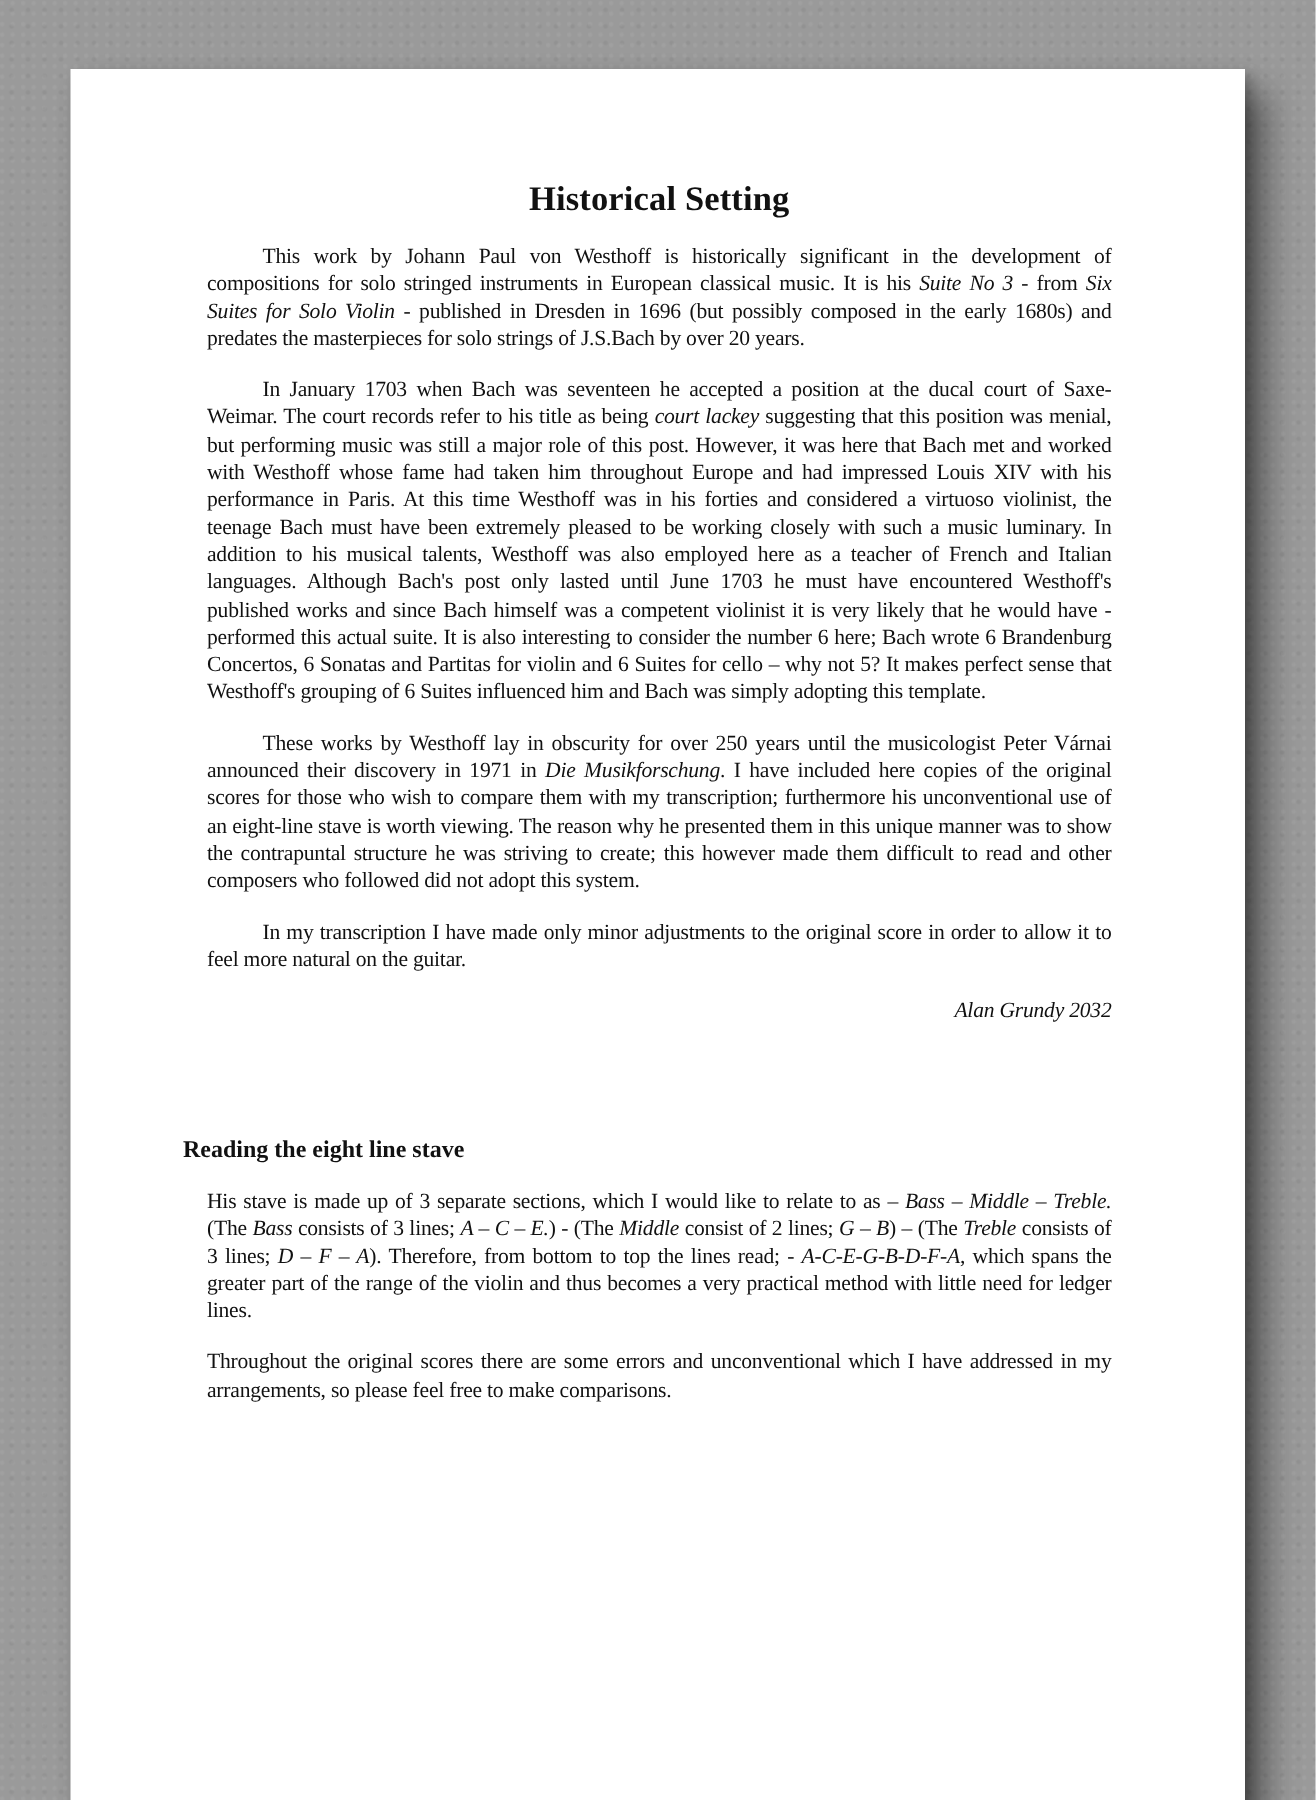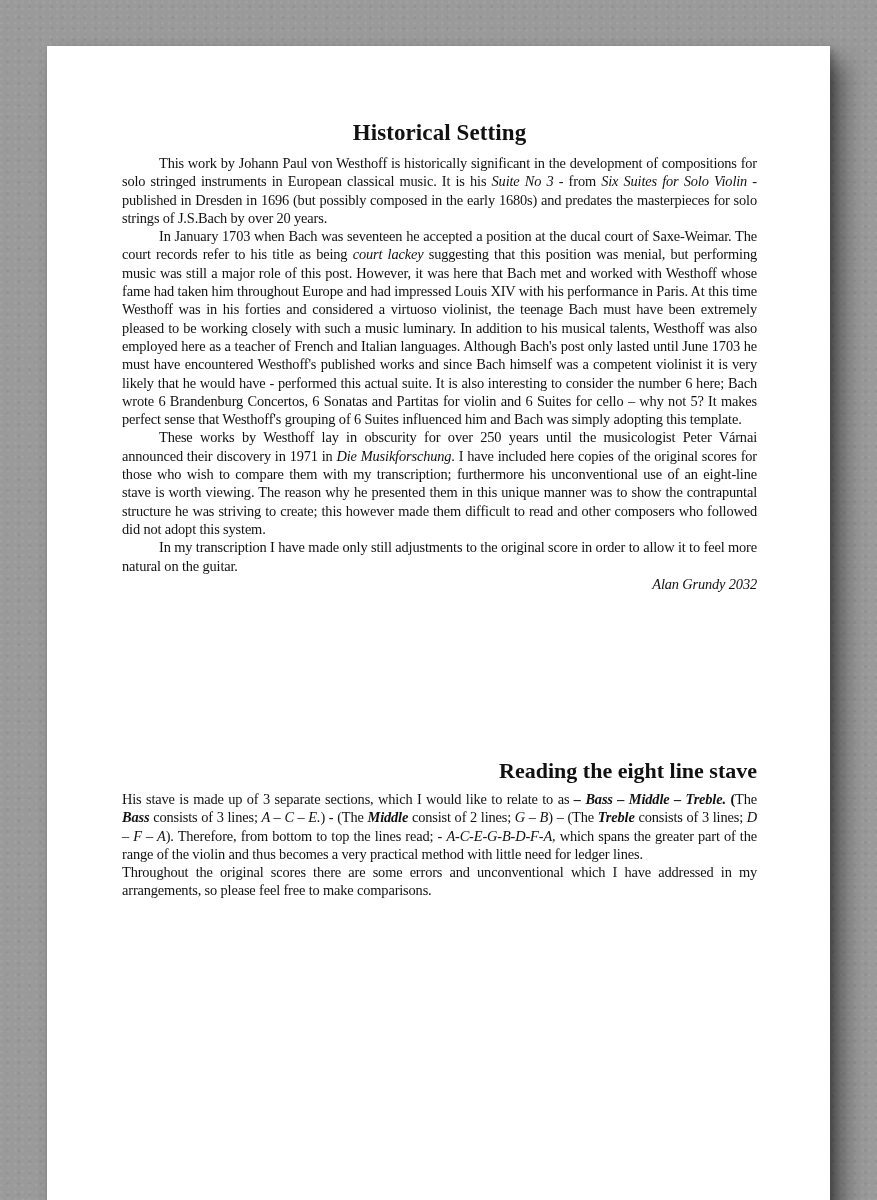--- a/index.html
+++ b/index.html
@@ -25,42 +25,42 @@
   .sec1 { top: 74px; }
   .sec2 { top: 712px; }
   h1.main-title {
     margin: 0 0 8px 0; text-align: center;
     font-family: "Liberation Serif", serif; font-weight: bold;
     font-size: 23px; letter-spacing: 0.1px; color: #111;
   }
   h2.sub-title {
     margin: 0 0 6px 0;
     font-family: "Liberation Serif", serif; font-weight: bold;
-    font-size: 22px; color: #111; text-align: right;
+    font-size: 16px; color: #111;
   }
   p {
-    margin: 0; font-size: 14.4px; line-height: 18.3px; text-align: justify;
+    margin: 16px; font-size: 14.4px; line-height: 18.3px; text-align: justify;
     letter-spacing: -0.15px;
     font-family: "Liberation Serif", serif;
   }
   p.indent { text-indent: 37px; }
   p.sig { text-align: right; font-style: italic; }
   i { font-style: italic; }
-  b { font-weight: bold; }
+  b { font-weight: normal; }
 </style>
 </head>
 <body>
 
 <div class="page">
   <div class="content sec1">
     <h1 class="main-title">Historical Setting</h1>
     <p class="indent">This work by Johann Paul von Westhoff is historically significant in the development of compositions for solo stringed instruments in European classical music. It is his <i>Suite No 3</i> - from <i>Six Suites for Solo Violin</i> - published in Dresden in 1696 (but possibly composed in the early 1680s) and predates the masterpieces for solo strings of J.S.Bach by over 20 years.</p>
     <p class="indent">In January 1703 when Bach was seventeen he accepted a position at the ducal court of Saxe-Weimar. The court records refer to his title as being <i>court lackey</i> suggesting that this position was menial, but performing music was still a major role of this post. However, it was here that Bach met and worked with Westhoff whose fame had taken him throughout Europe and had impressed Louis XIV with his performance in Paris.  At this time Westhoff was in his forties and considered a virtuoso violinist, the teenage Bach must have been extremely pleased to be working closely with such a music luminary.  In addition to his musical talents, Westhoff was also employed here as a teacher of French and Italian languages.  Although Bach's post only lasted until June 1703 he must have encountered Westhoff's published works and since Bach himself was a competent violinist it is very likely that he would have - performed this actual suite.  It is also interesting to consider the number 6 here; Bach wrote 6 Brandenburg Concertos, 6 Sonatas and Partitas for violin and 6 Suites for cello – why not 5? It makes perfect sense that Westhoff's grouping of 6 Suites influenced him and Bach was simply adopting this template.</p>
     <p class="indent">These works by Westhoff lay in obscurity for over 250 years until the musicologist Peter Várnai announced their discovery in 1971 in <i>Die Musikforschung</i>. I have included here copies of the original scores for those who wish to compare them with my transcription; furthermore his unconventional use of an eight-line stave is worth viewing. The reason why he presented them in this unique manner was to show the contrapuntal structure he was striving to create; this however made them difficult to read and other composers who followed did not adopt this system.</p>
-    <p class="indent">In my transcription I have made only still adjustments to the original score in order to allow it to feel more natural on the guitar.</p>
+    <p class="indent">In my transcription I have made only minor adjustments to the original score in order to allow it to feel more natural on the guitar.</p>
     <p class="sig">Alan Grundy 2032</p>
   </div>
 
   <div class="content sec2">
     <h2 class="sub-title">Reading the eight line stave</h2>
     <p>His stave is made up of 3 separate sections, which I would like to relate to as <b><i>– Bass – Middle – Treble.</i></b> <b>(</b>The <b><i>Bass</i></b> consists of 3 lines; <i>A – C – E.</i>) - (The <b><i>Middle</i></b> consist of 2 lines; <i>G – B</i>) – (The <b><i>Treble</i></b> consists of 3 lines; <i>D – F – A</i>).  Therefore, from bottom to top the lines read; - <i>A-C-E-G-B-D-F-A,</i> which spans the greater part of the range of the violin and thus becomes a very practical method with little need for ledger lines.</p>
     <p>Throughout the original scores there are some errors and unconventional which I have addressed in my arrangements, so please feel free to make comparisons.</p>
   </div>
 </div>
 

